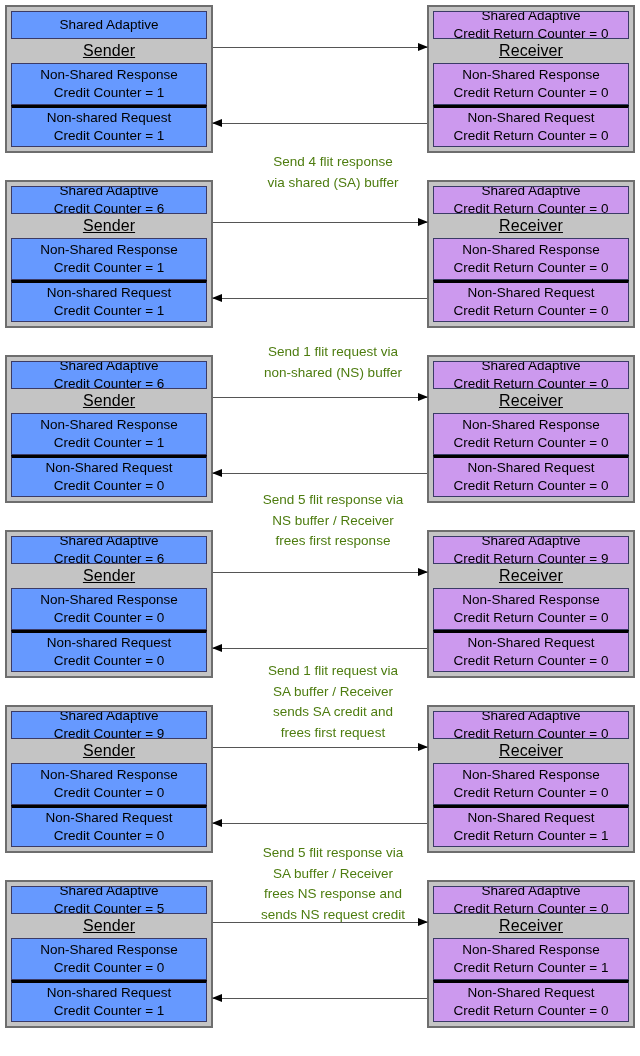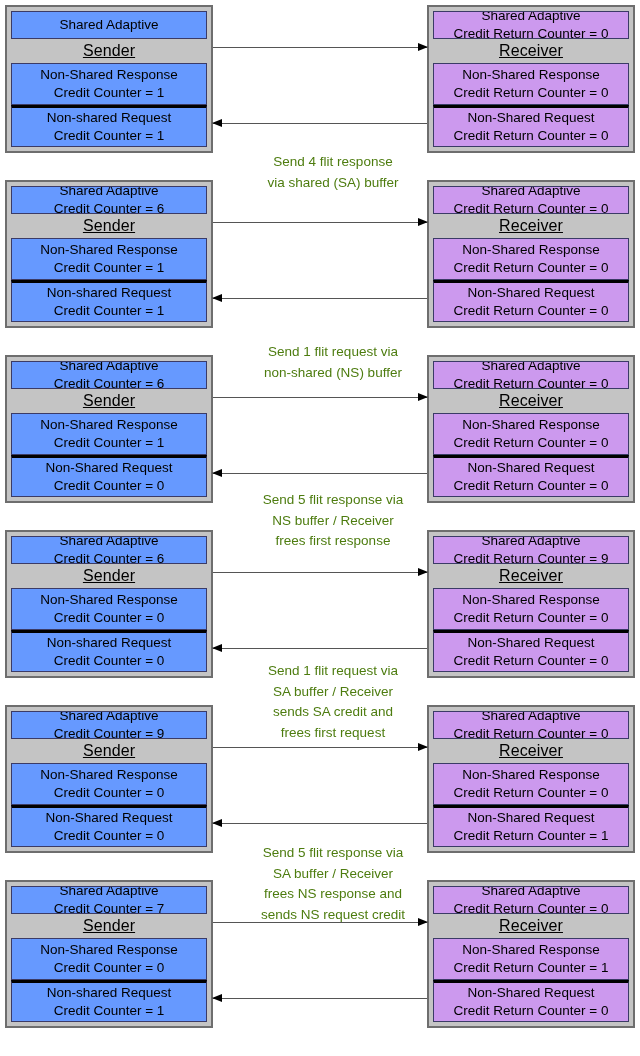--- a/index.html
+++ b/index.html
@@ -344,21 +344,21 @@
       </div>
       <div class="arrow arrow-left" style="top:119px">
         <div class="shaft"></div>
         <div class="head"></div>
       </div>
     </div>
     <div class="stage" style="top:875px">
       <div class="node node-sender sender">
         <div class="cbox">
           <span class="l1">Shared Adaptive</span>
-          <span class="l2">Credit Counter = 7</span>
+          <span class="l2">Credit Counter = 5</span>
         </div>
         <div class="node-title">Sender</div>
         <div class="cbox-bottom-group">
           <div class="cbox">
             <span class="l1">Non-Shared Response</span>
             <span class="l2">Credit Counter = 0</span>
           </div>
           <div class="cbox">
             <span class="l1">Non-shared Request</span>
             <span class="l2">Credit Counter = 1</span>

